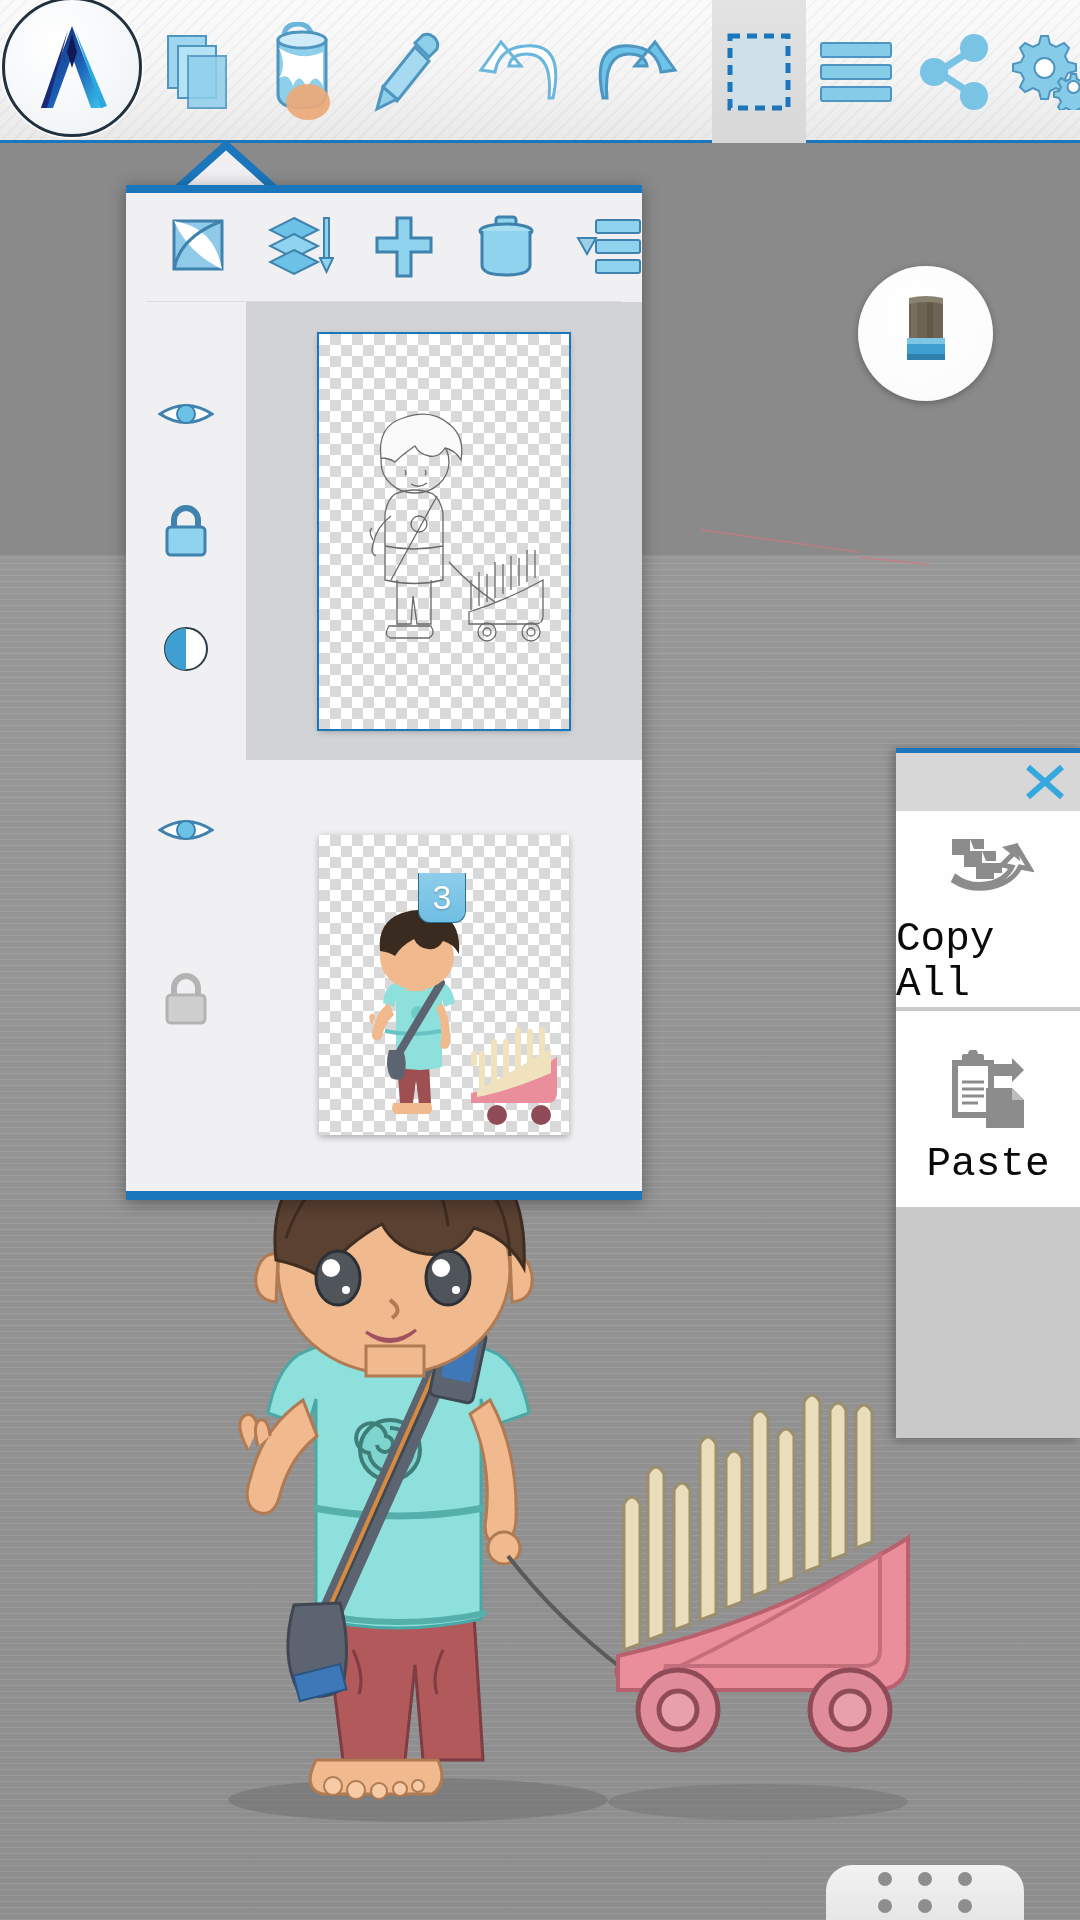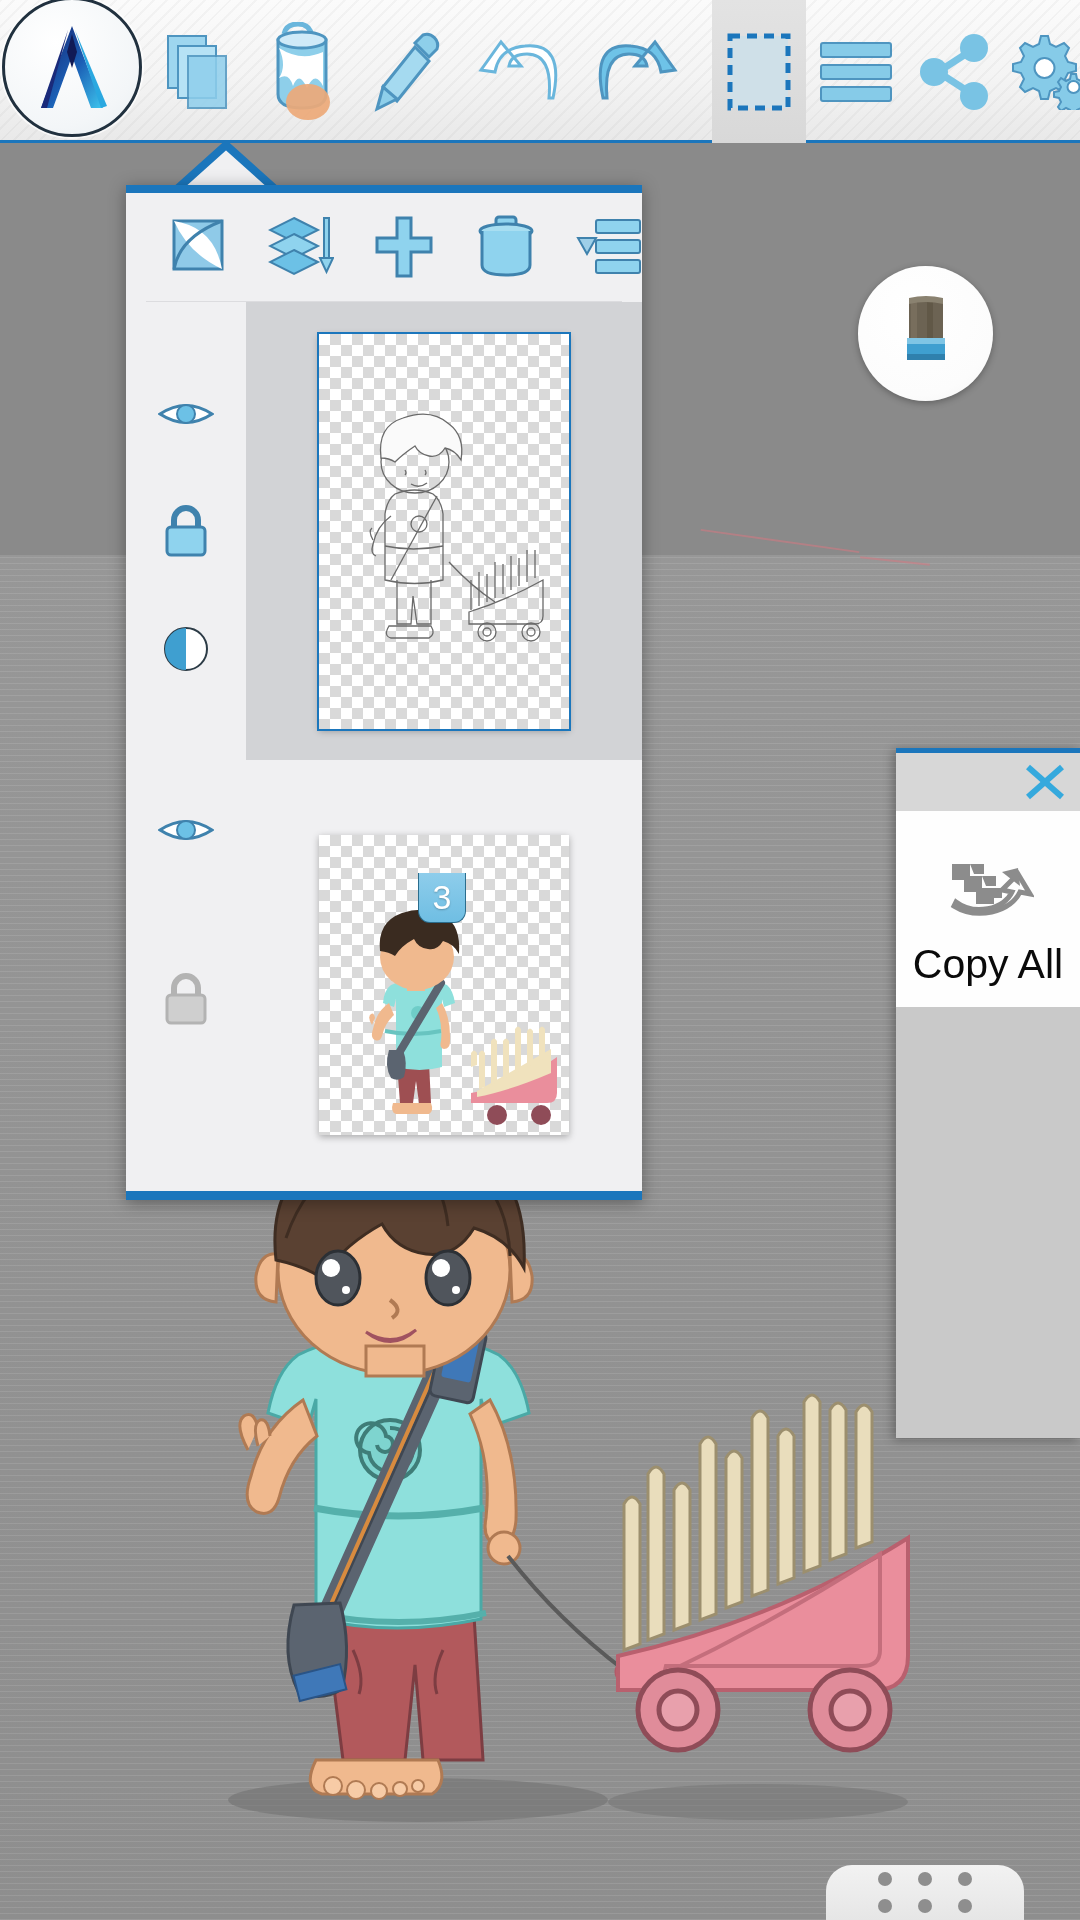--- a/index.html
+++ b/index.html
@@ -147,21 +147,21 @@
     display:flex; align-items:center; justify-content:center; cursor:pointer;
   }
   .clip-item{
     background:#fefefe; margin-bottom:4px; height:196px;
     display:flex; flex-direction:column; align-items:center;
     justify-content:center; cursor:pointer;
   }
   .clip-icon{ height:102px; display:flex; align-items:flex-end; justify-content:center; }
   .clip-label{
     font-size:41px; color:#0a0a0a; line-height:1.1; margin-top:10px;
-    font-family:Liberation Sans, sans-serif;
+    font-family:Liberation Mono, monospace;
   }
 
   
   #artwork{
     position:absolute; left:118px; top:1150px; width:820px; height:680px;
     z-index:10;
   }
   #artwork svg{ display:block; width:100%; height:100%; }
 
   
@@ -596,20 +596,40 @@
         <path d="M40 26 h14 l0 10 l-10 0 z" fill="#8c8c8c"></path>
         <path d="M52 38 h8 l0 10 l-8 0 z" fill="#8c8c8c"></path>
         <path d="M14 52 a34 26 0 0 0 56 -10 l-10 -2 l16 -16 l12 20 l-10 -2 a42 32 0 0 1 -66 14 z" fill="none" stroke="#8c8c8c" stroke-width="5"></path>
         <path d="M60 22 l16 -4 l2 18 z" fill="#8c8c8c"></path>
       </svg>
     </div>
     <div class="clip-label">Copy All</div>
   </div>
 
 
+  <div class="clip-item">
+    <div class="clip-icon">
+      <svg width="92" height="82" viewBox="0 0 92 82">
+        <rect x="10" y="10" width="42" height="58" fill="#8c8c8c"></rect>
+        <rect x="16" y="16" width="30" height="46" fill="#ffffff"></rect>
+        <rect x="20" y="4" width="22" height="12" rx="2" fill="#8c8c8c"></rect>
+        <circle cx="31" cy="4" r="5" fill="#8c8c8c"></circle>
+        <g stroke="#8c8c8c" stroke-width="3">
+          <line x1="20" y1="32" x2="42" y2="32"></line>
+          <line x1="20" y1="39" x2="42" y2="39"></line>
+          <line x1="20" y1="46" x2="42" y2="46"></line>
+          <line x1="20" y1="53" x2="36" y2="53"></line>
+        </g>
+        <path d="M44 38 h26 l12 12 l0 28 l-38 0 z" fill="#8c8c8c"></path>
+        <path d="M70 38 l12 12 l-12 0 z" fill="#bdbdbd"></path>
+        <path d="M52 14 h18 l0 -6 l12 12 l-12 12 l0 -6 l-18 0 z" fill="#8c8c8c"></path>
+      </svg>
+    </div>
+    <div class="clip-label">Paste</div>
+  </div>
 </div>
 
 <div id="bottom-handle">
   <div id="dots">
     <span></span>
       <span></span>
       <span></span>
       <span></span>
       <span></span>
       <span></span>

